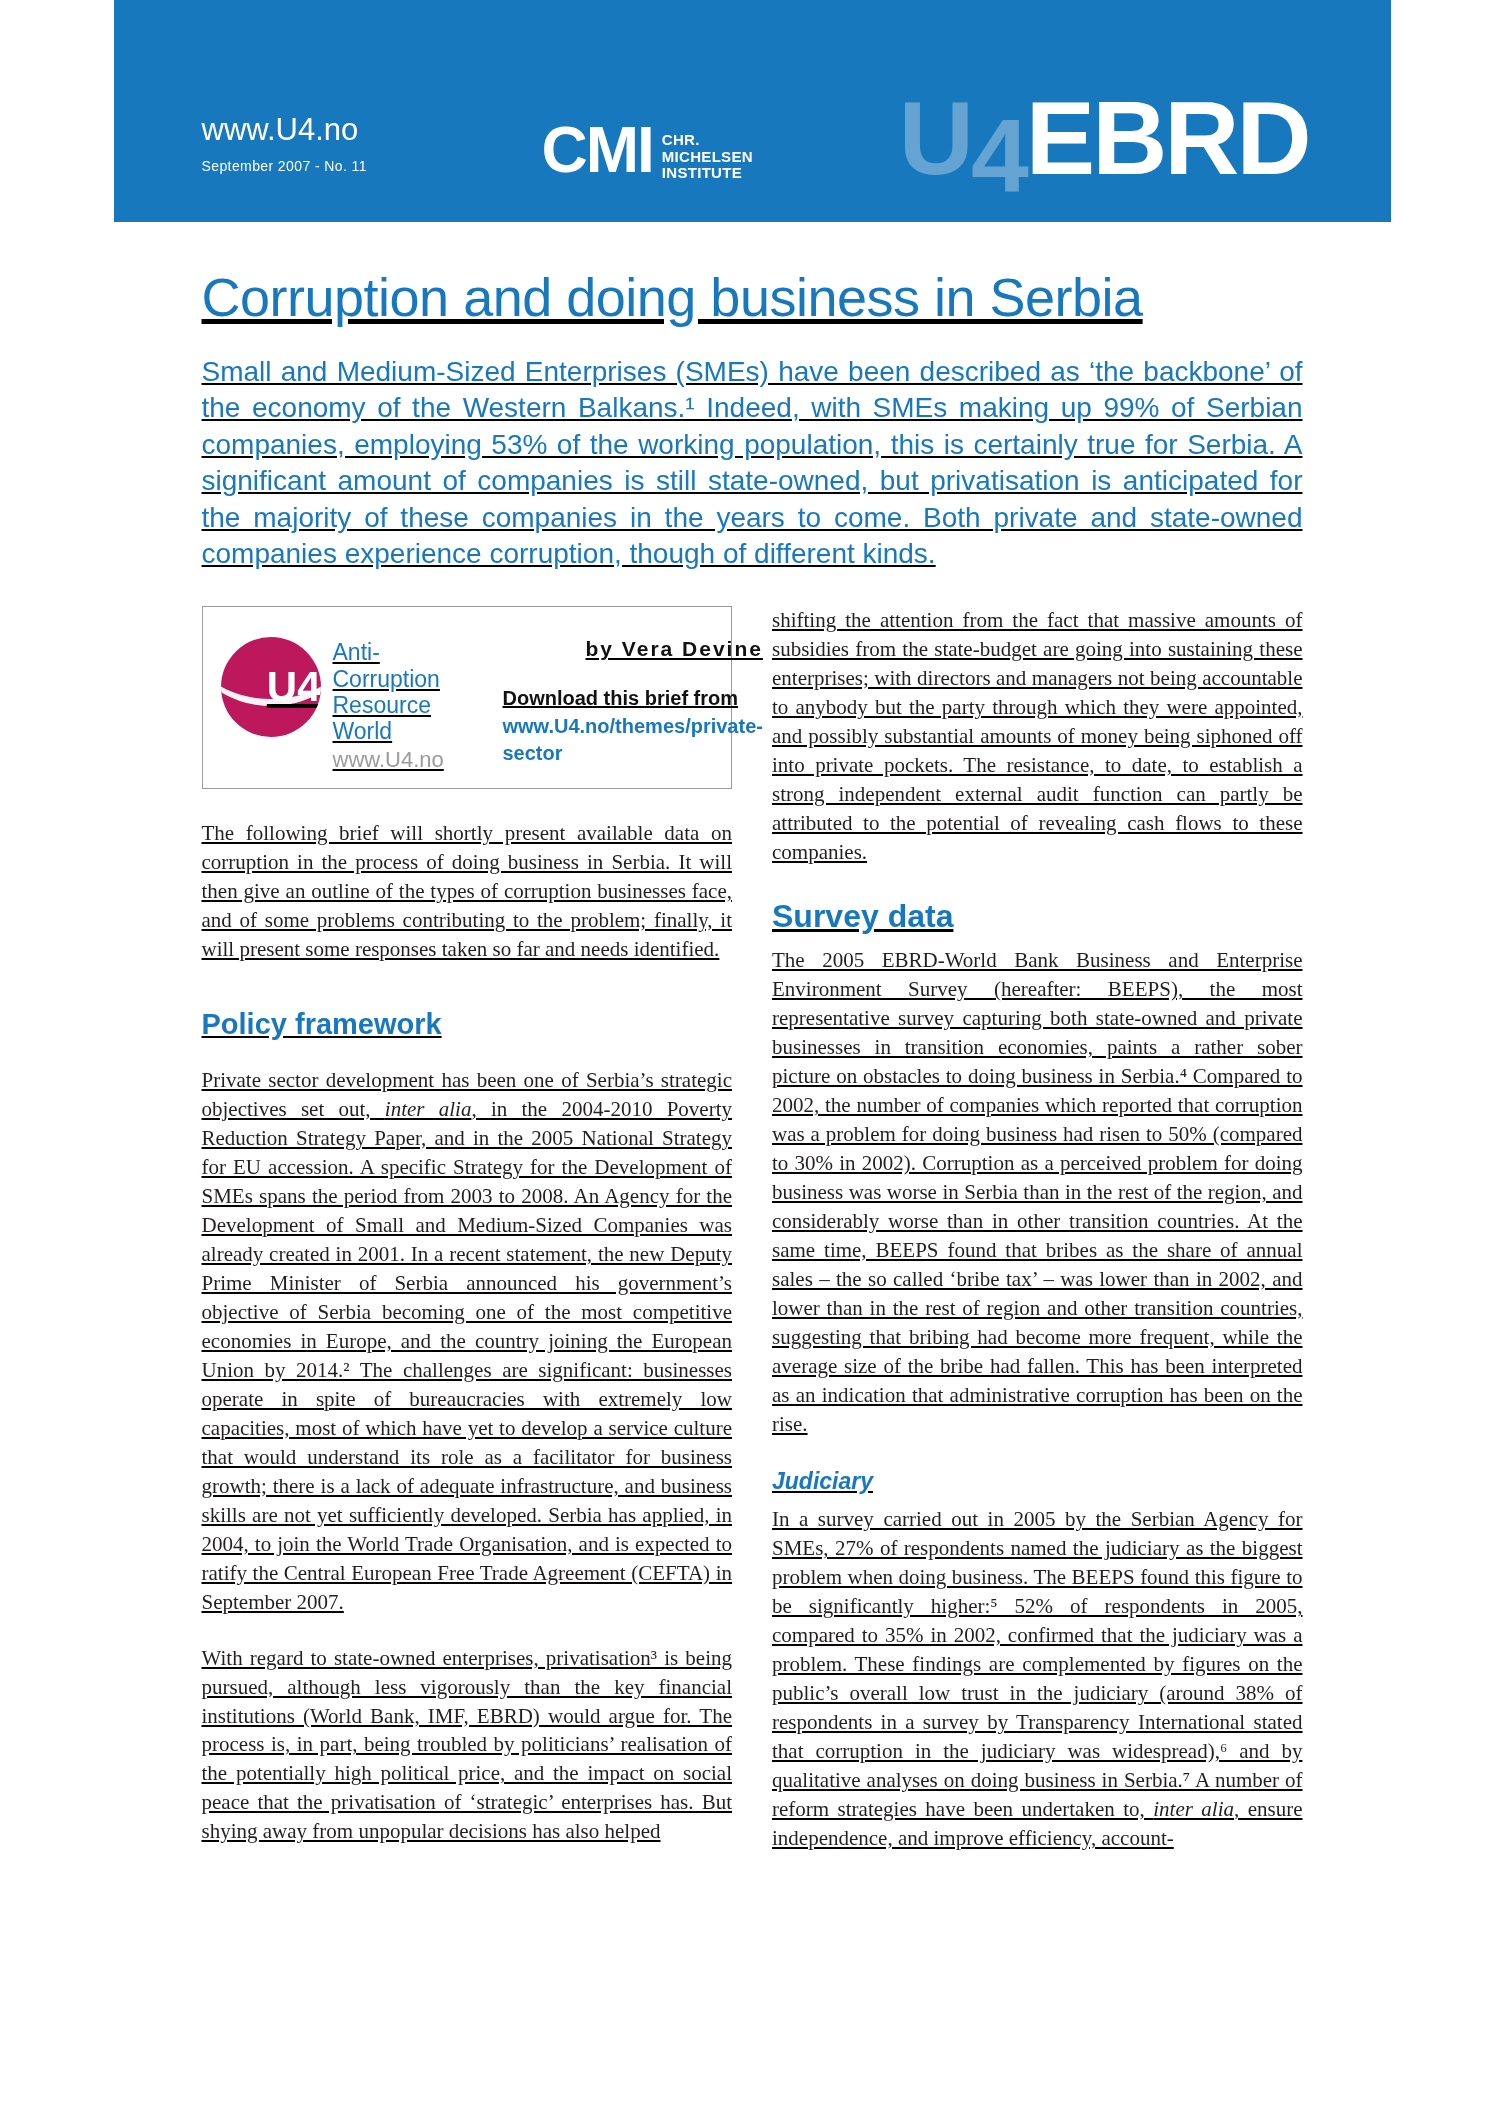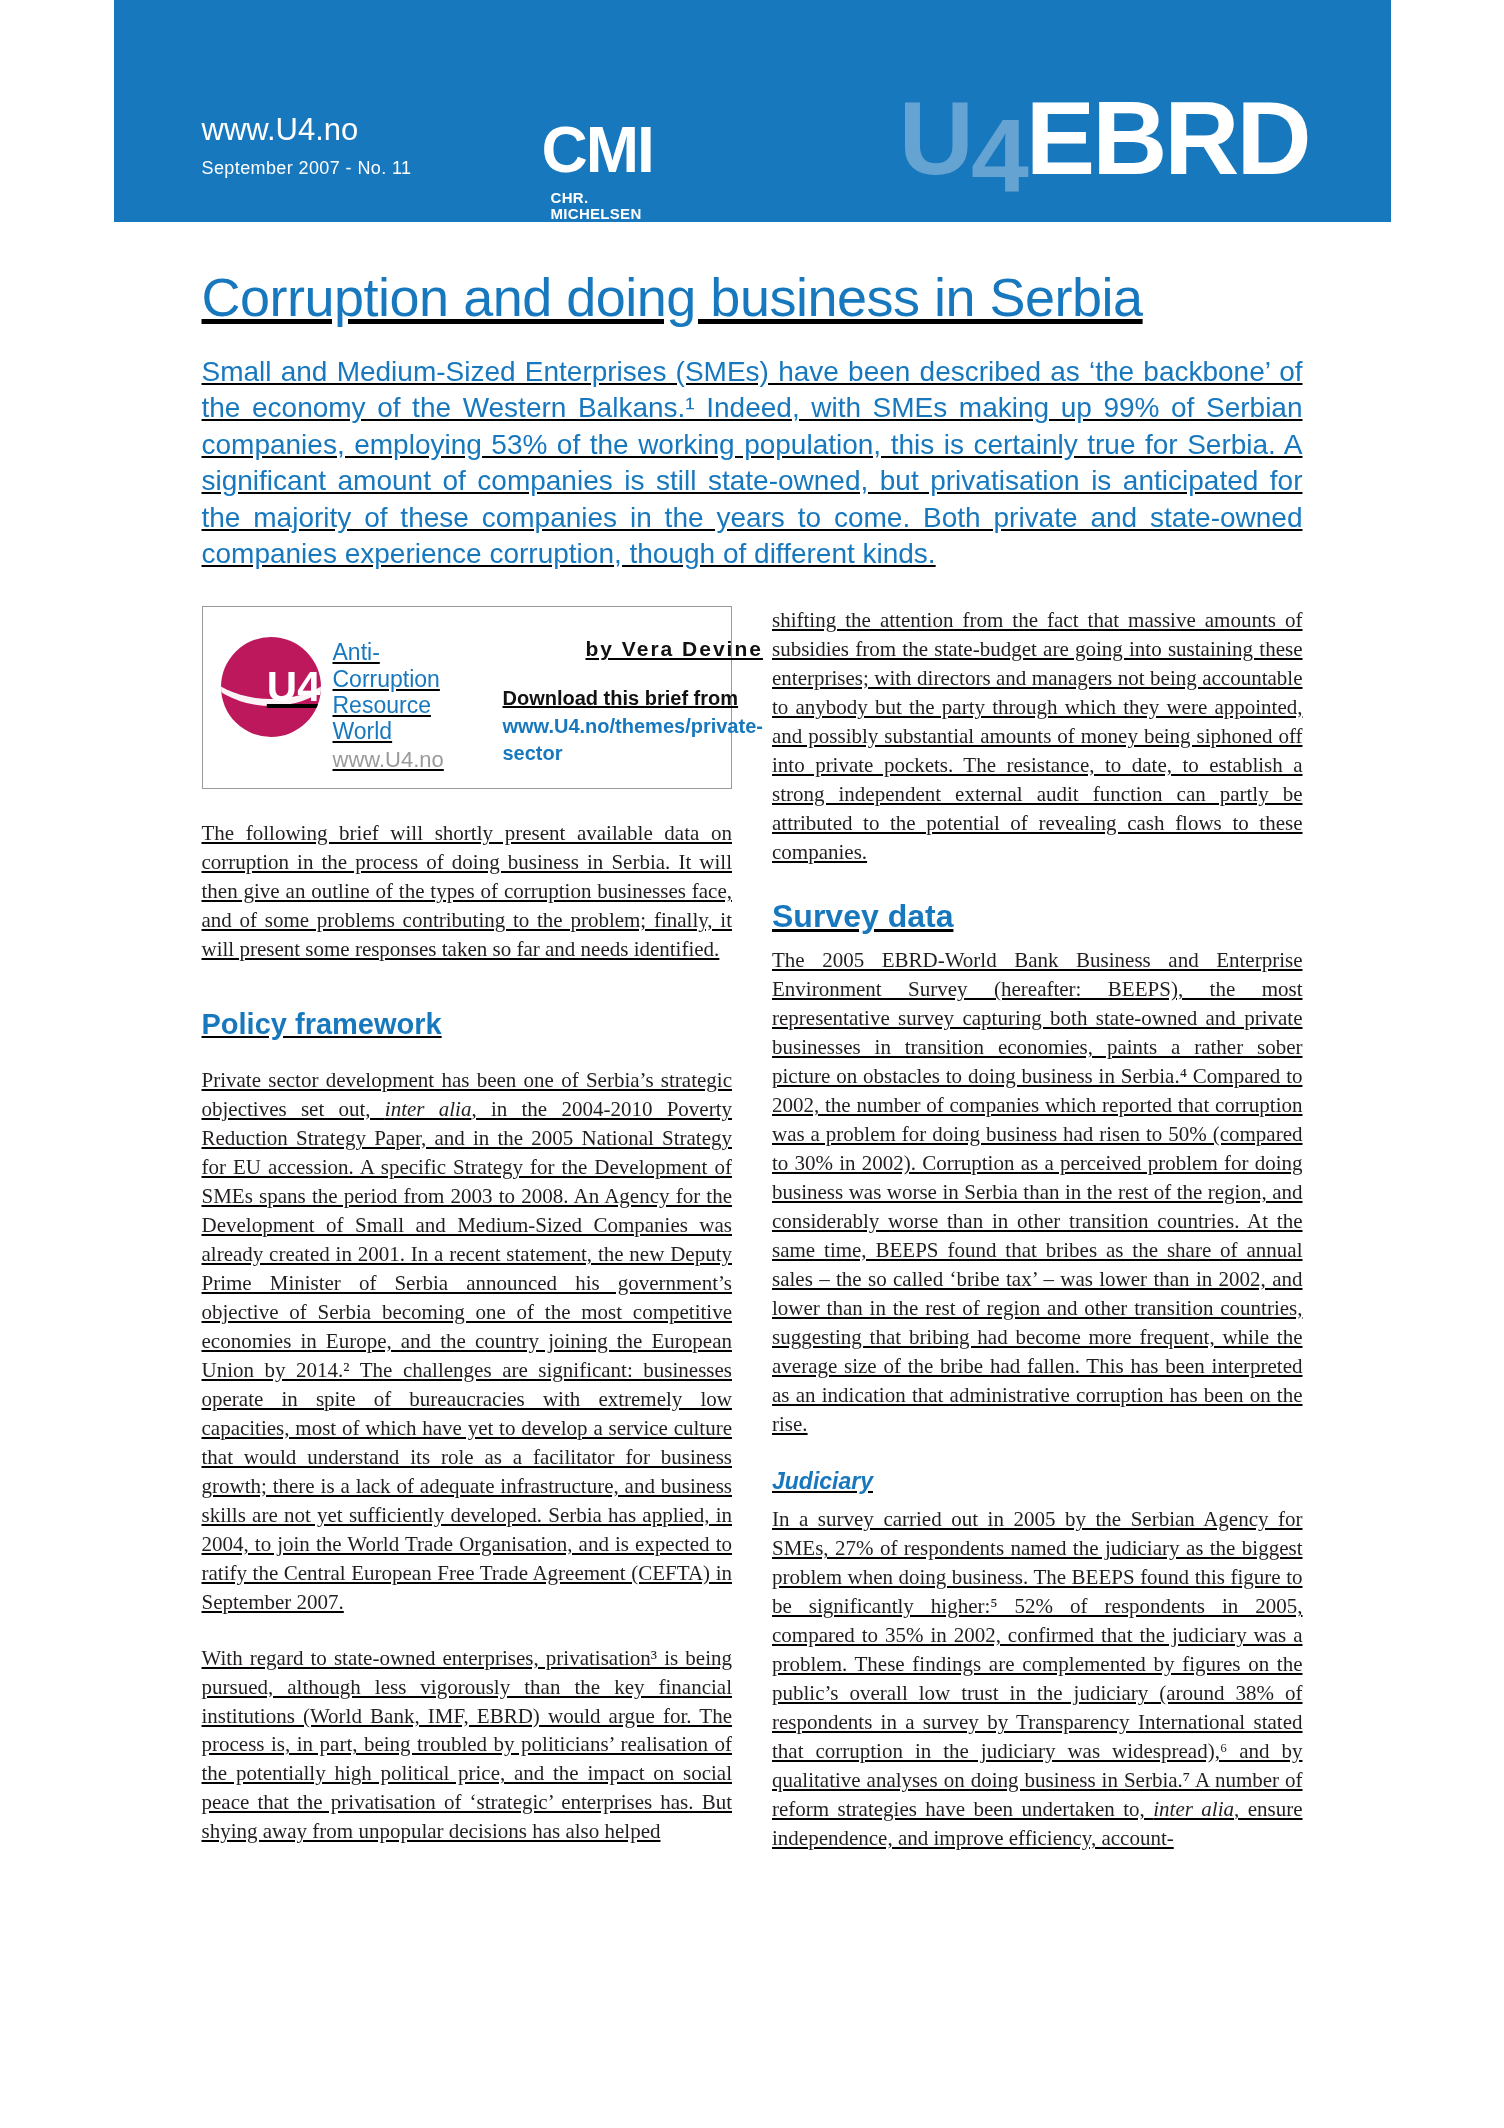--- a/index.html
+++ b/index.html
@@ -15,22 +15,22 @@
 
   
   .band {
     background: #1878be;
     height: 222px;
     position: relative;
     color: #ffffff;
     font-family: "Liberation Sans", sans-serif;
   }
   .band-site { position: absolute; left: 88px; top: 112px; font-size: 31px; font-weight: 400; }
-  .band-issue { position: absolute; left: 88px; top: 158px; font-size: 18px; letter-spacing: 0.4px; }
-  .cmi { position: absolute; left: 428px; top: 122px; display: flex; align-items: flex-start; flex-direction: column; }
+  .band-issue { position: absolute; left: 88px; top: 158px; font-size: 14px; letter-spacing: 0.4px; }
+  .cmi { position: absolute; left: 428px; top: 122px; display: flex; align-items: flex-start; }
   .cmi-abbr { font-size: 64px; font-weight: 700; line-height: 0.9; letter-spacing: -2px; }
   .cmi-lines { margin-left: 9px; margin-top: 10px; font-size: 15px; font-weight: 700; line-height: 1.1; letter-spacing: 0.3px; }
   .cmi-lines span { display: block; }
   .brief-logo { position: absolute; right: 82px; top: 86px; font-weight: 700; font-size: 104px; letter-spacing: -3px; line-height: 1; white-space: nowrap; }
   .bl-u4 { color: #64a3d2; }
   .bl-4 { display: inline-block; transform: translateY(18px); }
   .bl-brief { color: #ffffff; }
 
   
   .content { padding: 0 88px; }

